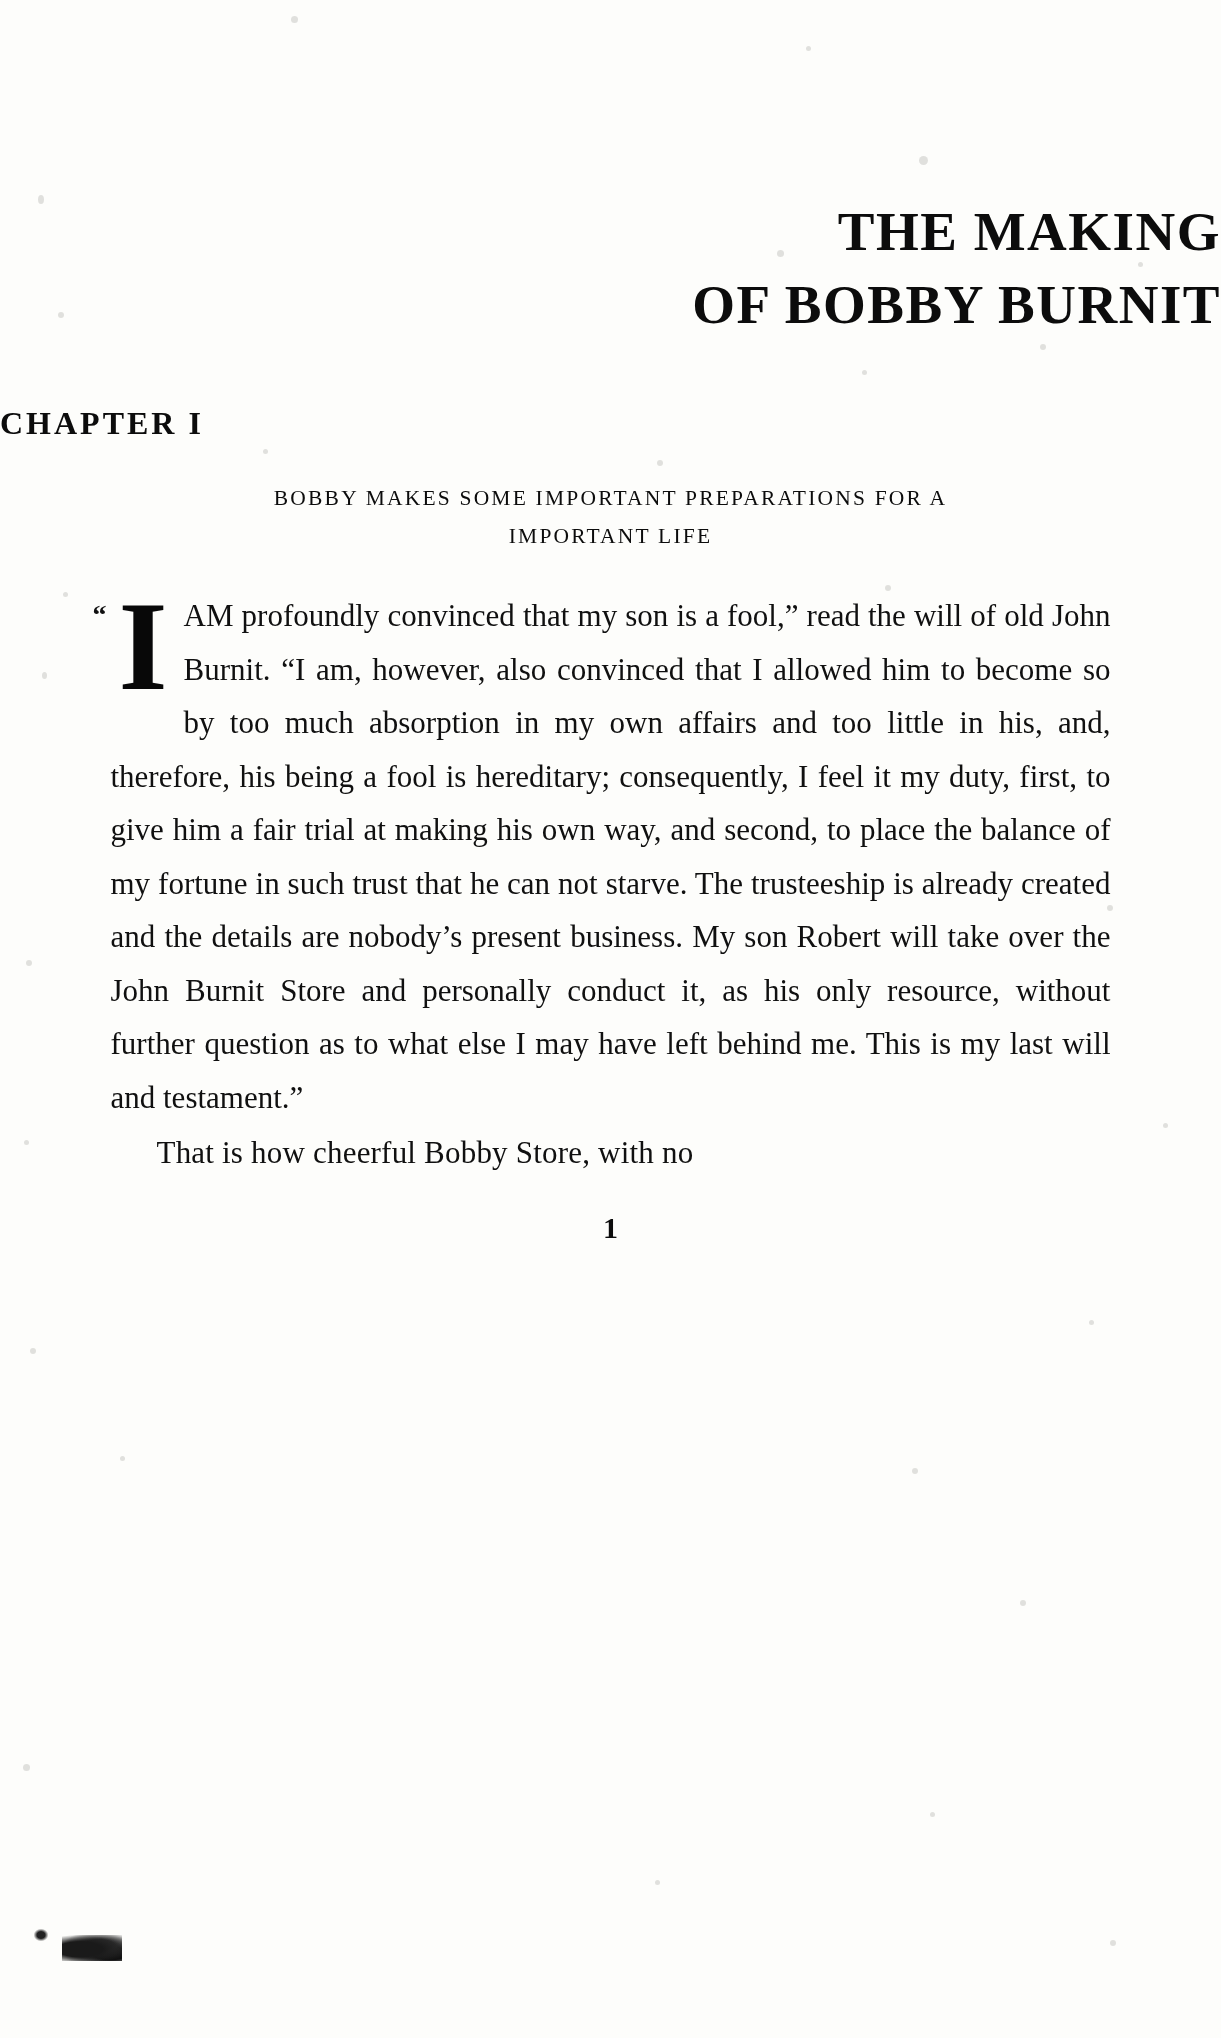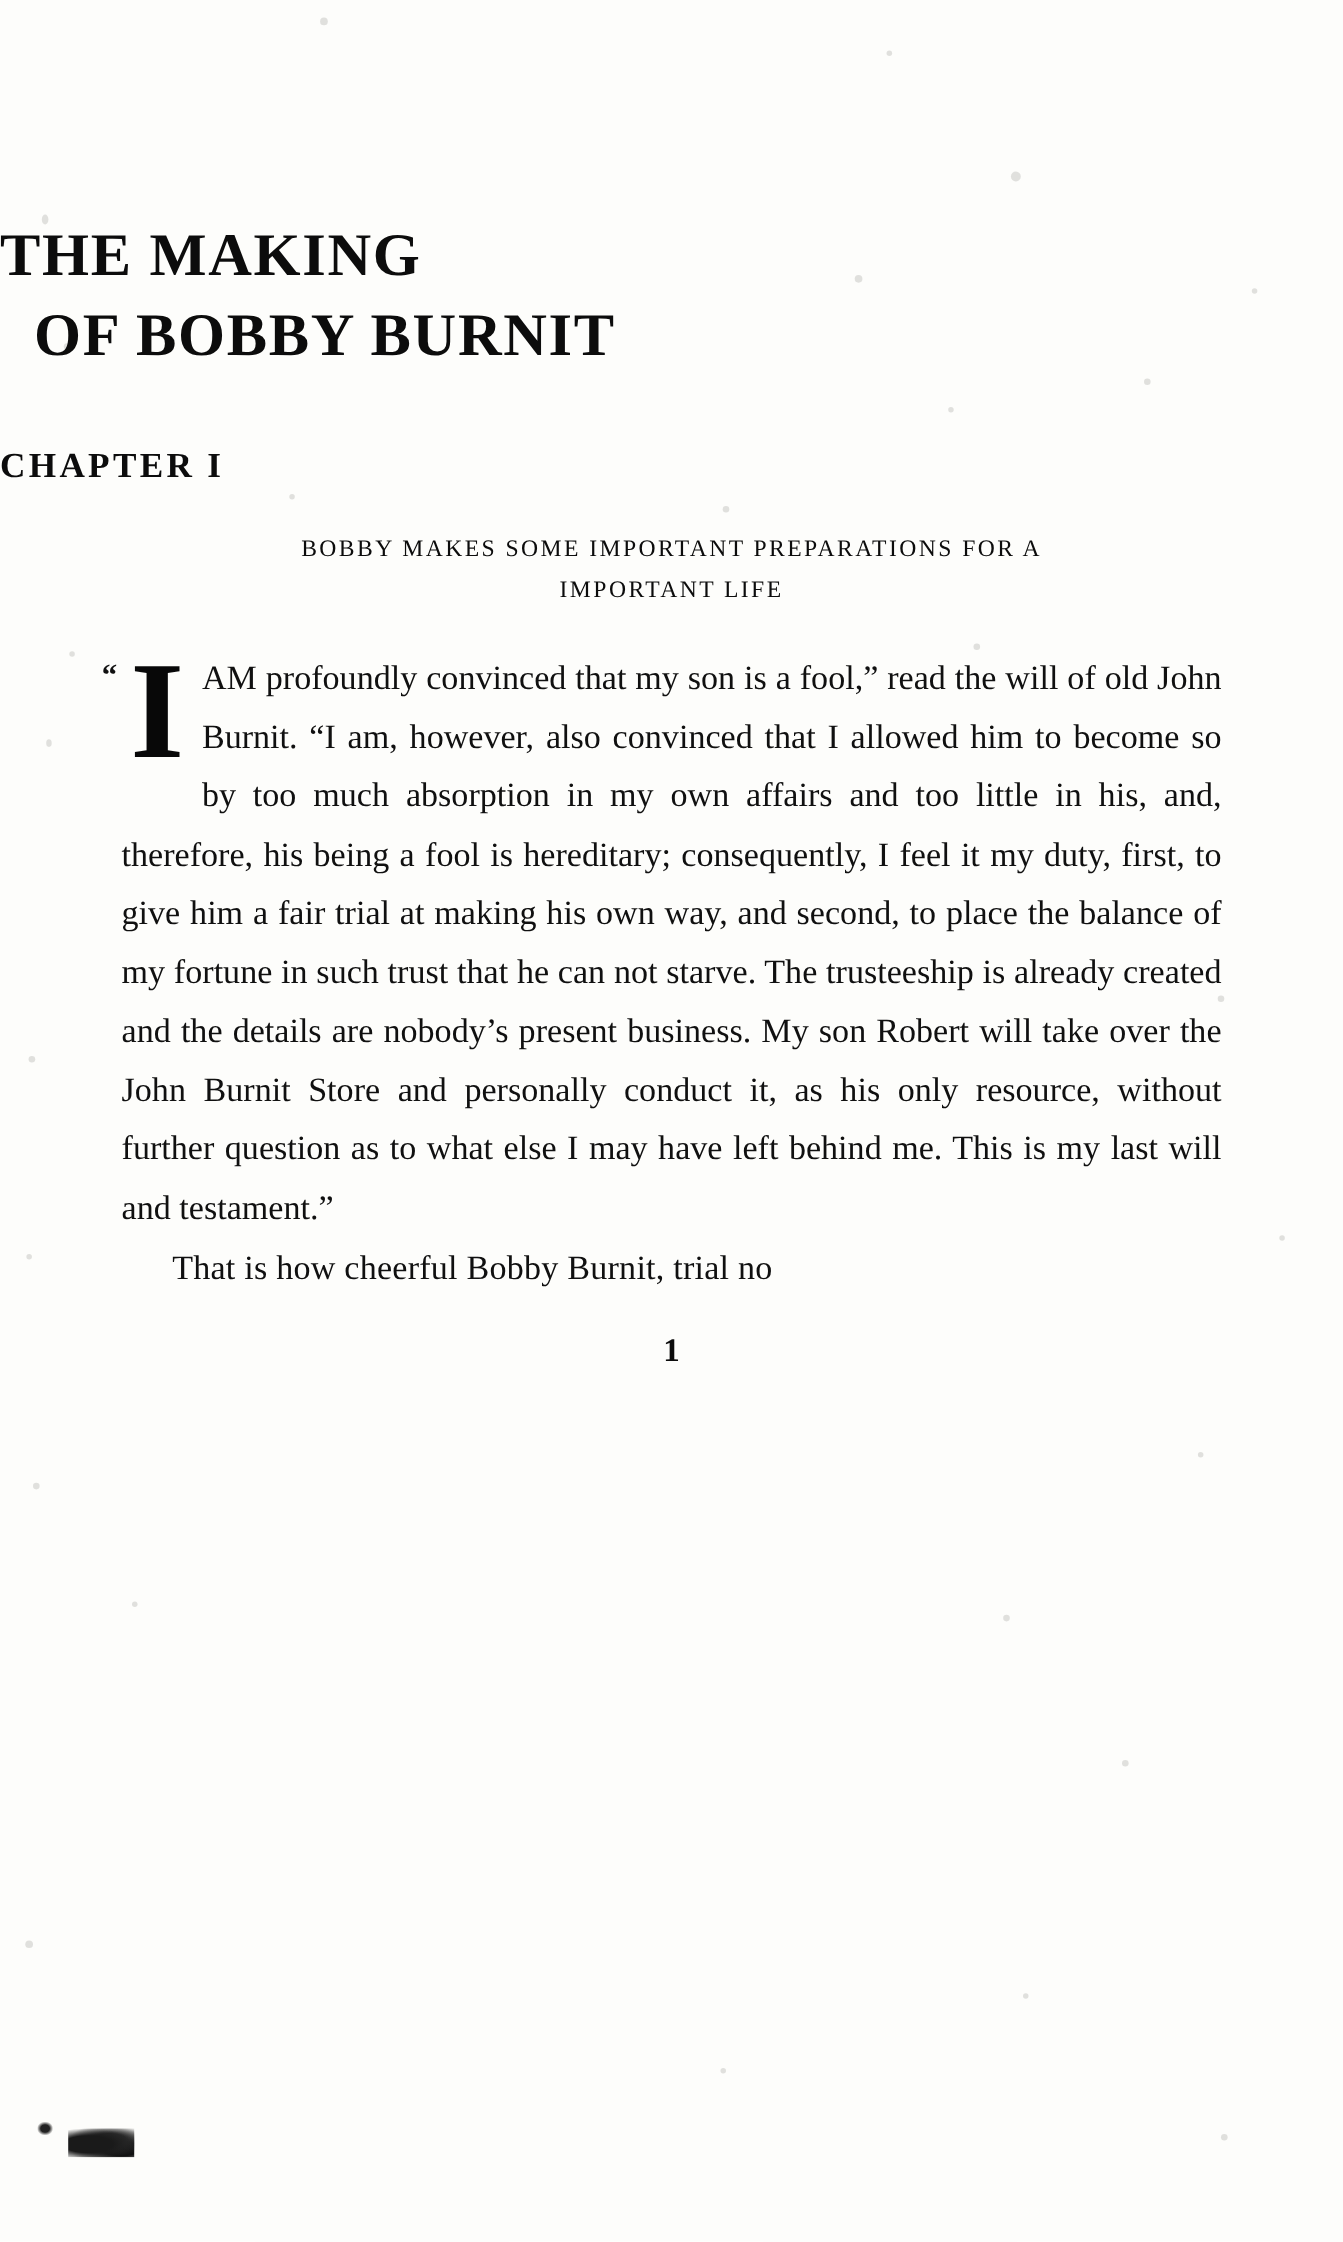--- a/index.html
+++ b/index.html
@@ -50,21 +50,21 @@
   }
 
   .content {
     position: absolute;
     left: 0;
     top: 0;
     width: 1221px;
   }
 
   .title {
-    text-align: left;
+    text-align: right;
     font-family: "Liberation Serif", serif;
     font-weight: bold;
     font-size: 55px;
     letter-spacing: 1.5px;
     line-height: 1.32;
     margin: 0;
     padding-top: 196px;
     color: #0c0c0c;
   }
   .title .line2 { display: block; margin-left: 31px; }
@@ -187,18 +187,18 @@
   <div class="subtitle">
     <div>BOBBY MAKES SOME IMPORTANT PREPARATIONS FOR A</div>
     <div>IMPORTANT LIFE</div>
   </div>
 
   <div class="body-block">
     <span class="dropcap-quote">“</span>
     <p class="para">
       <span class="dropcap">I</span><span>AM profoundly convinced that my son is a fool,” read the will of old John Burnit. “I am, however, also convinced that I allowed him to become so by too much absorption in my own affairs and too little in his, and, therefore, his being a fool is hereditary; consequently, I feel it my duty, first, to give him a fair trial at making his own way, and second, to place the balance of my fortune in such trust that he can not starve. The trusteeship is already created and the details are nobody’s present business. My son Robert will take over the John Burnit Store and personally conduct it, as his only resource, without further question as to what else I may have left behind me. This is my last will and testament.”</span>
     </p>
-    <p class="para-2">That is how cheerful Bobby Burnit, trial no</p>
+    <p class="para-2">That is how cheerful Bobby Store, with no</p>
   </div>
 
   <div class="folio">1</div>
 
 </div>
 
 </body></html>

